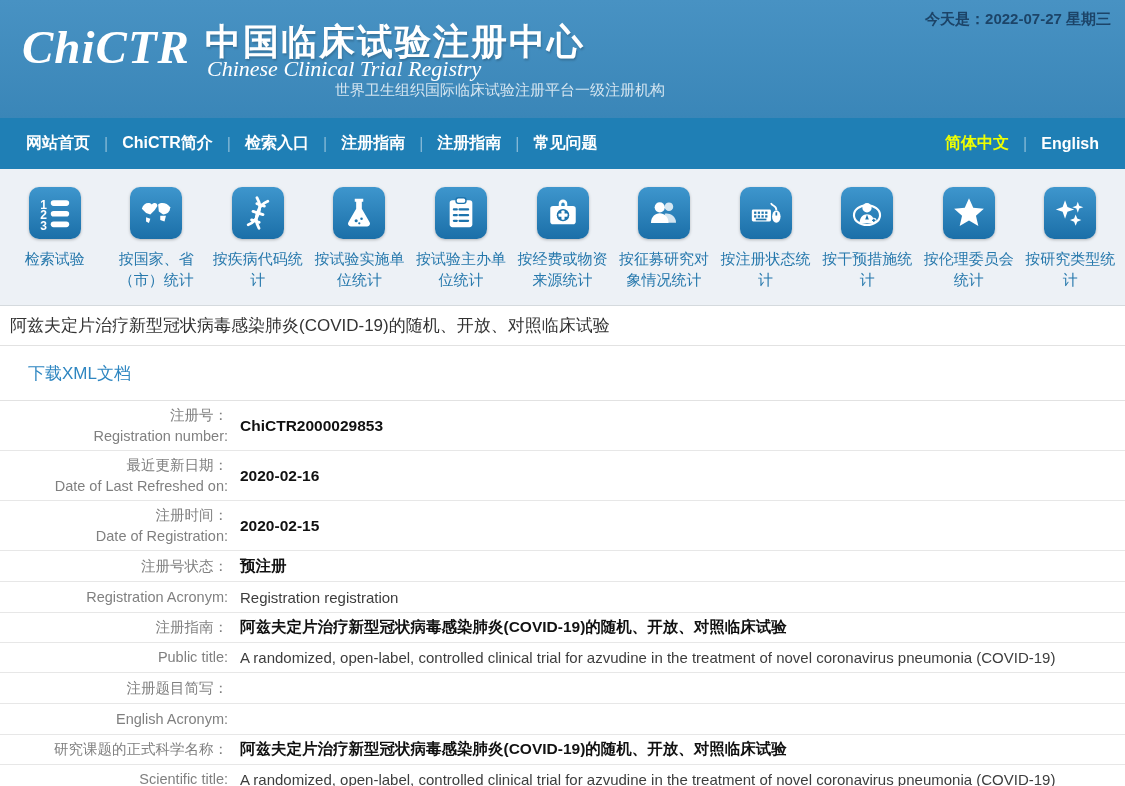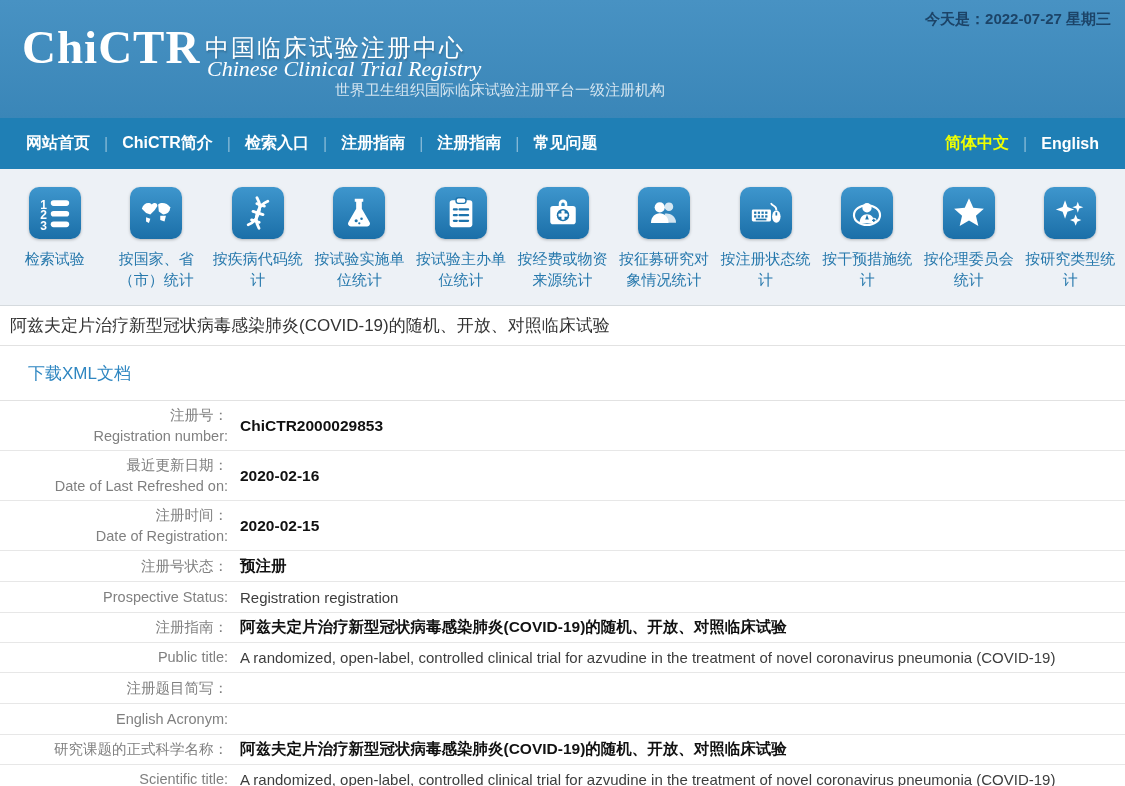--- a/index.html
+++ b/index.html
@@ -7,26 +7,26 @@
   body {
     width:1125px; height:786px; overflow:hidden;
     font-family:"Liberation Sans", sans-serif;
     background:#ffffff;
   }
 
   
   .header { position:relative; height:118px; background:linear-gradient(180deg,#4892c3,#3a86b8); }
   .logo {
     position:absolute; left:22px; top:20px;
-    font-family:"Liberation Serif", serif; font-weight:bold;
+    font-family:"Liberation Serif", serif; font-style:italic; font-weight:bold;
     font-size:47px; color:#fff; letter-spacing:1px;
   }
   .title-zh {
-    position:absolute; left:205px; top:32px;
-    font-size:24px; font-weight:normal; color:#fff; letter-spacing:2px;
+    position:absolute; left:205px; top:18px;
+    font-size:36px; font-weight:bold; color:#fff; letter-spacing:2px;
     text-shadow:1px 2px 2px rgba(0,0,0,0.18);
   }
   .title-en {
     position:absolute; left:207px; top:56px;
     font-family:"Liberation Serif", serif; font-style:italic;
     font-size:22px; color:#ffffff;
   }
   .subtitle { position:absolute; left:335px; top:81px; font-size:15px; color:rgba(255,255,255,0.78); }
   .today { position:absolute; right:14px; top:10px; font-size:15px; font-weight:bold; color:#1c4468; }
 
@@ -292,21 +292,21 @@
     </div>
     <div class="tvalue bold">2020-02-15</div>
   </div>
 
   <div class="trow h31">
     <div class="tlabel">注册号状态：</div>
     <div class="tvalue bold">预注册</div>
   </div>
 
   <div class="trow h31">
-    <div class="tlabel">Prospective Status:</div>
+    <div class="tlabel">Registration Acronym:</div>
     <div class="tvalue regular">Registration registration</div>
   </div>
 
   <div class="trow h30">
     <div class="tlabel">注册指南：</div>
     <div class="tvalue bold">阿兹夫定片治疗新型冠状病毒感染肺炎(COVID-19)的随机、开放、对照临床试验</div>
   </div>
 
   <div class="trow h30">
     <div class="tlabel">Public title:</div>

